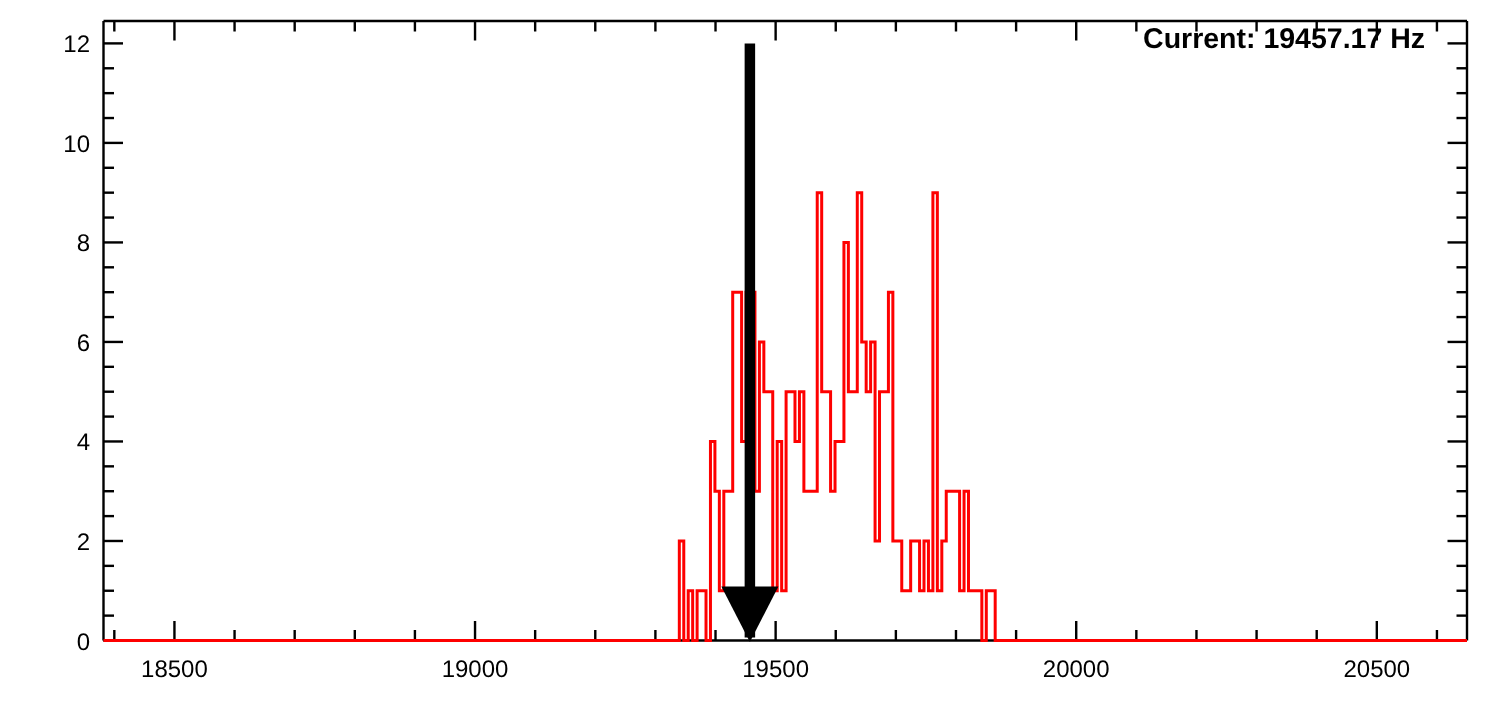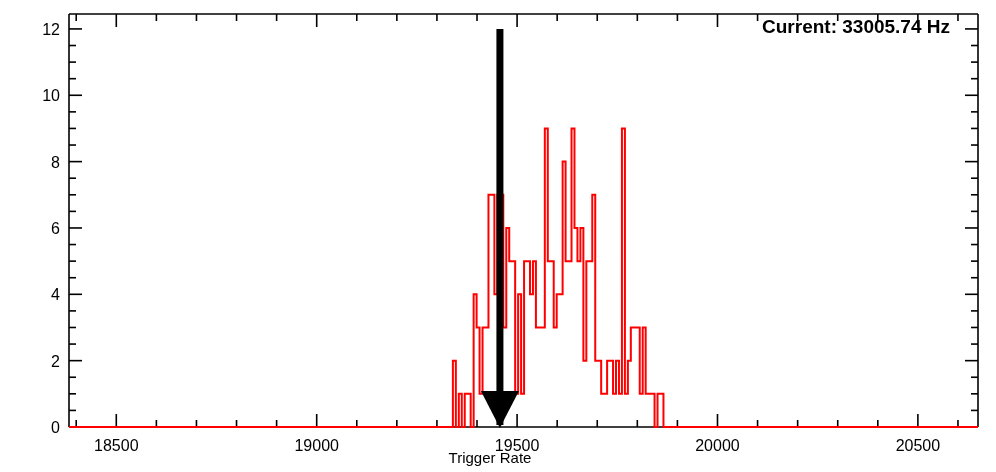--- a/index.html
+++ b/index.html
@@ -154,16 +154,15 @@
       </g>
 
     <path id="hist-path" fill="none" stroke="#fe0000" stroke-width="2" d="M 69.00 427.00 L 446.95 427.00 L 446.95 427.00 L 449.91 427.00 L 449.91 427.00 L 452.88 427.00 L 452.88 360.65 L 455.85 360.65 L 455.85 427.00 L 458.81 427.00 L 458.81 393.83 L 461.78 393.83 L 461.78 427.00 L 464.74 427.00 L 464.74 393.83 L 467.71 393.83 L 467.71 393.83 L 470.68 393.83 L 470.68 427.00 L 473.64 427.00 L 473.64 294.31 L 476.61 294.31 L 476.61 327.48 L 479.57 327.48 L 479.57 393.83 L 482.54 393.83 L 482.54 327.48 L 485.50 327.48 L 485.50 327.48 L 488.47 327.48 L 488.47 194.79 L 491.44 194.79 L 491.44 194.79 L 494.40 194.79 L 494.40 294.31 L 497.37 294.31 L 497.37 194.79 L 500.33 194.79 L 500.33 194.79 L 503.30 194.79 L 503.30 327.48 L 506.27 327.48 L 506.27 227.96 L 509.23 227.96 L 509.23 261.14 L 512.20 261.14 L 512.20 261.14 L 515.16 261.14 L 515.16 393.83 L 518.13 393.83 L 518.13 294.31 L 521.10 294.31 L 521.10 393.83 L 524.06 393.83 L 524.06 261.14 L 527.03 261.14 L 527.03 261.14 L 529.99 261.14 L 529.99 294.31 L 532.96 294.31 L 532.96 261.14 L 535.92 261.14 L 535.92 327.48 L 538.89 327.48 L 538.89 327.48 L 541.86 327.48 L 541.86 327.48 L 544.82 327.48 L 544.82 128.45 L 547.79 128.45 L 547.79 261.14 L 550.75 261.14 L 550.75 261.14 L 553.72 261.14 L 553.72 327.48 L 556.69 327.48 L 556.69 294.31 L 559.65 294.31 L 559.65 294.31 L 562.62 294.31 L 562.62 161.62 L 565.58 161.62 L 565.58 261.14 L 568.55 261.14 L 568.55 261.14 L 571.52 261.14 L 571.52 128.45 L 574.48 128.45 L 574.48 227.96 L 577.45 227.96 L 577.45 261.14 L 580.41 261.14 L 580.41 227.96 L 583.38 227.96 L 583.38 360.65 L 586.34 360.65 L 586.34 261.14 L 589.31 261.14 L 589.31 261.14 L 592.28 261.14 L 592.28 194.79 L 595.24 194.79 L 595.24 360.65 L 598.21 360.65 L 598.21 360.65 L 601.17 360.65 L 601.17 393.83 L 604.14 393.83 L 604.14 393.83 L 607.11 393.83 L 607.11 360.65 L 610.07 360.65 L 610.07 360.65 L 613.04 360.65 L 613.04 393.83 L 616.00 393.83 L 616.00 360.65 L 618.97 360.65 L 618.97 393.83 L 621.93 393.83 L 621.93 128.45 L 624.90 128.45 L 624.90 393.83 L 627.87 393.83 L 627.87 360.65 L 630.83 360.65 L 630.83 327.48 L 633.80 327.48 L 633.80 327.48 L 636.76 327.48 L 636.76 327.48 L 639.73 327.48 L 639.73 393.83 L 642.70 393.83 L 642.70 327.48 L 645.66 327.48 L 645.66 393.83 L 648.63 393.83 L 648.63 393.83 L 651.59 393.83 L 651.59 393.83 L 654.56 393.83 L 654.56 427.00 L 657.53 427.00 L 657.53 393.83 L 660.49 393.83 L 660.49 393.83 L 663.46 393.83 L 663.46 427.00 L 978.00 427.00"></path>
 
     <g id="marker">
       <line id="marker-line" stroke="#000000" stroke-width="7" x1="499.9213095238088" y1="28.92771084337346" x2="499.9213095238088" y2="425"></line>
       <polygon id="marker-head" fill="#000000" points="480.9213095238088,391 518.9213095238088,391 499.9213095238088,428"></polygon>
     </g>
   </svg>
 
-  <div class="curlabel">Current: 33005.74 Hz</div>
+  <div class="curlabel">Current: 19457.17 Hz</div>
 
-  <div class="xtitlewrap">Trigger Rate</div>
 </div>
 
 </body></html>

